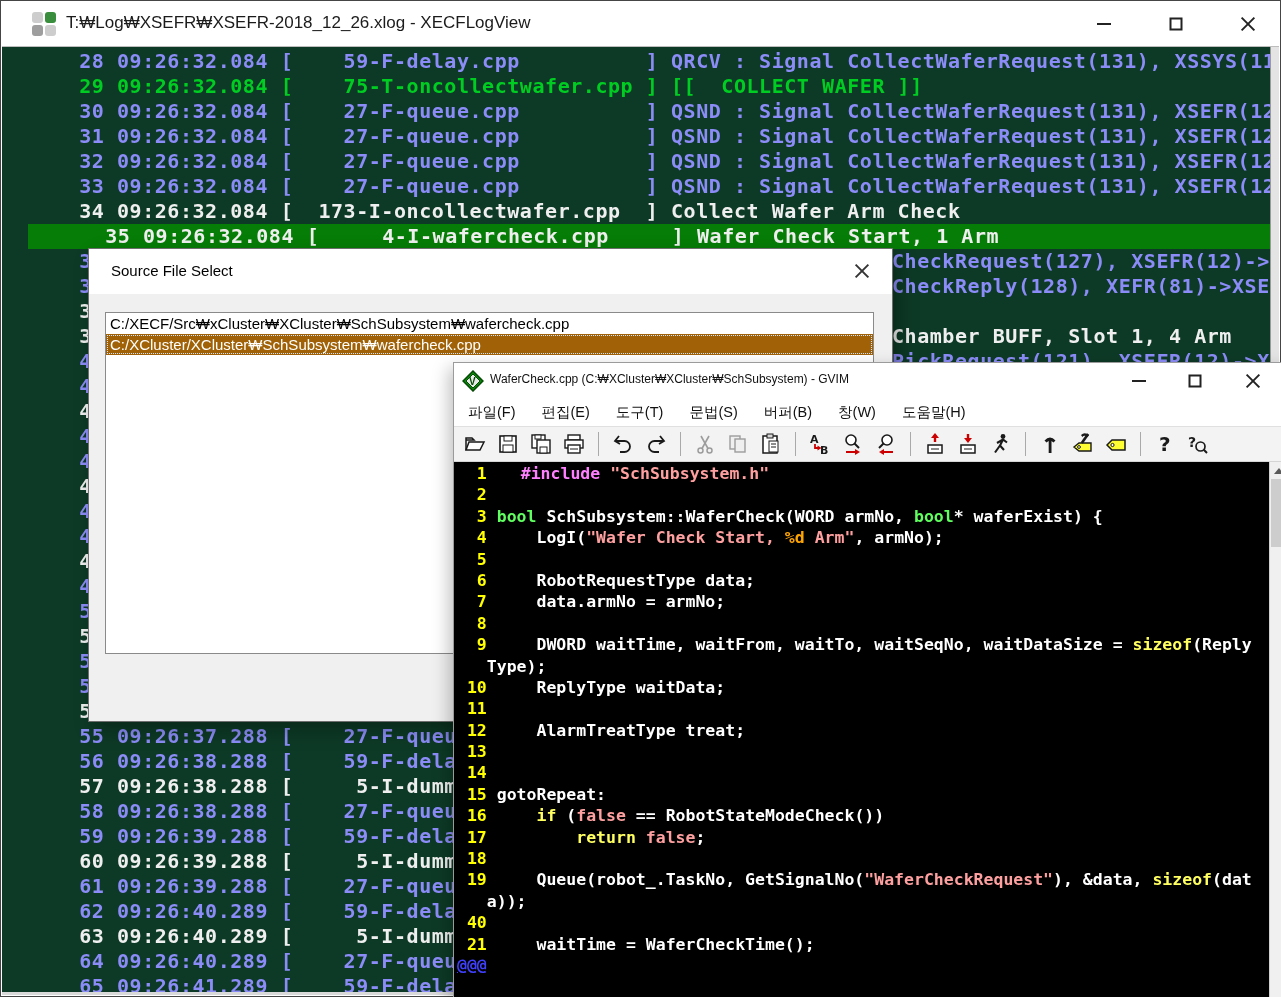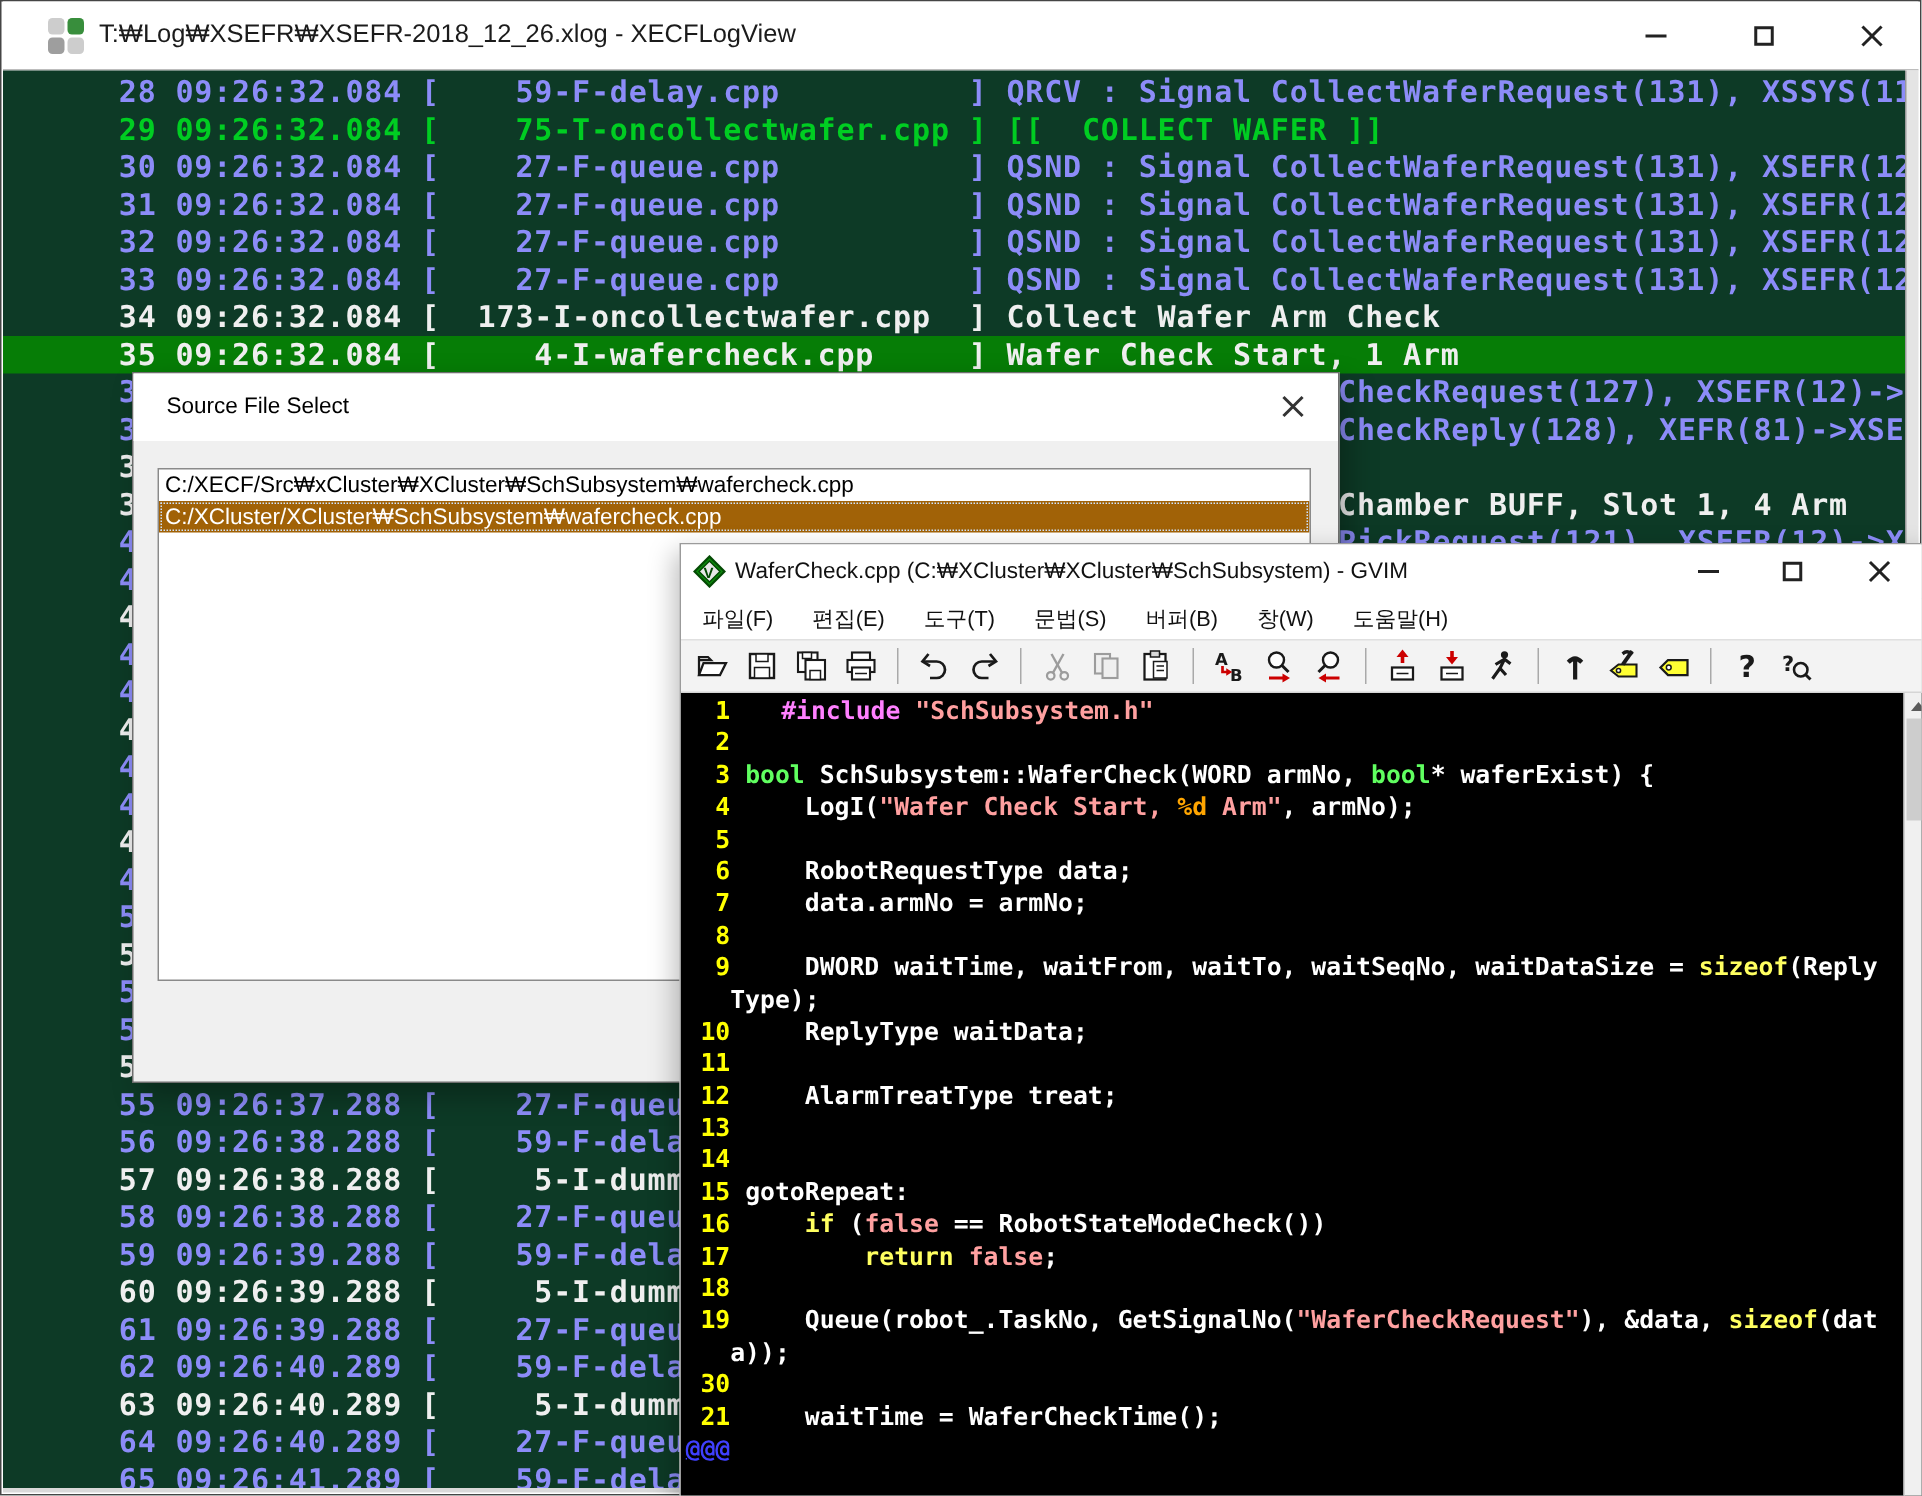--- a/index.html
+++ b/index.html
@@ -41,21 +41,21 @@
   .dlg-close .glyph-x:before, .dlg-close .glyph-x:after { background:#333; height:2px; }
   .listbox { position:absolute; left:16px; top:63px; width:769px; height:342px; background:#fff;
              border:1px solid #8a8a8a; overflow:hidden; }
   .lb-item { height:21px; line-height:21px; font-size:15px; color:#000; padding-left:4px; white-space:pre; }
   .lb-item.sel { background:#a16207; color:#fff; outline:1px dotted #cfe4ff; outline-offset:-2px; }
 
   
   .gvim { position:absolute; left:453px; top:362px; width:836px; height:660px;
           background:#fff; border:1px solid #9b9b9b; box-shadow:-4px 6px 16px rgba(0,0,0,.25); }
   .gv-titlebar { position:absolute; left:0; right:0; top:0; height:36px; background:#fff; }
-  .gv-title { position:absolute; left:36px; top:9px; font-size:15px; color:#111; white-space:nowrap; }
+  .gv-title { position:absolute; left:36px; top:9px; font-size:12px; color:#111; white-space:nowrap; }
   .gv-menubar { position:absolute; left:0; right:0; top:36px; height:27px; background:#fff;
                 display:flex; align-items:center; gap:26px; padding-left:14px; }
   .menu-item { font-size:14.5px; color:#111; white-space:nowrap;text-align:center; }
   .gv-toolbar { position:absolute; left:0; right:0; top:63px; height:36px; background:#f3f3f3;
                 border-top:1px solid #e0e0e0; border-bottom:1px solid #d5d5d5;
                 display:flex; align-items:center; gap:7px; padding-left:8px; }
   .tbtn { width:26px; height:26px; background:transparent; border:0; padding:1px; }
   .tbtn svg { display:block; }
   .tsep { width:1px; height:24px; background:#a9a9a9; margin:0 4px; }
 
@@ -99,21 +99,21 @@
         </button>
     </div>
     <div class="logarea" id="log-rows">
         <div class="logrow" style="top: 2px;"><span class="lt c-p">  28 09:26:32.084 [    59-F-delay.cpp          ] QRCV : Signal CollectWaferRequest(131), XSSYS(11)-&gt;</span></div>
         <div class="logrow" style="top: 27px;"><span class="lt c-g">  29 09:26:32.084 [    75-T-oncollectwafer.cpp ] [[  COLLECT WAFER ]]</span></div>
         <div class="logrow" style="top: 52px;"><span class="lt c-p">  30 09:26:32.084 [    27-F-queue.cpp          ] QSND : Signal CollectWaferRequest(131), XSEFR(12)-&gt;</span></div>
         <div class="logrow" style="top: 77px;"><span class="lt c-p">  31 09:26:32.084 [    27-F-queue.cpp          ] QSND : Signal CollectWaferRequest(131), XSEFR(12)-&gt;</span></div>
         <div class="logrow" style="top: 102px;"><span class="lt c-p">  32 09:26:32.084 [    27-F-queue.cpp          ] QSND : Signal CollectWaferRequest(131), XSEFR(12)-&gt;</span></div>
         <div class="logrow" style="top: 127px;"><span class="lt c-p">  33 09:26:32.084 [    27-F-queue.cpp          ] QSND : Signal CollectWaferRequest(131), XSEFR(12)-&gt;</span></div>
         <div class="logrow" style="top: 152px;"><span class="lt c-w">  34 09:26:32.084 [  173-I-oncollectwafer.cpp  ] Collect Wafer Arm Check</span></div>
-        <div class="logrow hl" style="top: 177px;"><span class="lt c-w">  35 09:26:32.084 [     4-I-wafercheck.cpp     ] Wafer Check Start, 1 Arm</span></div>
+        <div class="logrow hl" style="top: 177px; margin-left: 26px;"><span class="lt c-w">  35 09:26:32.084 [     4-I-wafercheck.cpp     ] Wafer Check Start, 1 Arm</span></div>
         <div class="logrow" style="top: 202px;"><span class="lt c-p">  3</span><span class="rt c-p">CheckRequest(127), XSEFR(12)-&gt;</span></div>
         <div class="logrow" style="top: 227px;"><span class="lt c-p">  3</span><span class="rt c-p">CheckReply(128), XEFR(81)-&gt;XSE</span></div>
         <div class="logrow" style="top: 252px;"><span class="lt c-w">  3</span></div>
         <div class="logrow" style="top: 277px;"><span class="lt c-w">  3</span><span class="rt c-w">Chamber BUFF, Slot 1, 4 Arm</span></div>
         <div class="logrow" style="top: 302px;"><span class="lt c-p">  4</span><span class="rt c-p">PickRequest(121), XSEFR(12)-&gt;X</span></div>
         <div class="logrow" style="top: 327px;"><span class="lt c-p">  4</span></div>
         <div class="logrow" style="top: 352px;"><span class="lt c-w">  4</span></div>
         <div class="logrow" style="top: 377px;"><span class="lt c-p">  4</span></div>
         <div class="logrow" style="top: 402px;"><span class="lt c-p">  4</span></div>
         <div class="logrow" style="top: 427px;"><span class="lt c-w">  4</span></div>
@@ -308,21 +308,21 @@
           <div class="crow"><span class="k-n"> 11 </span></div>
           <div class="crow"><span class="k-n"> 12 </span><span class="k-w">    AlarmTreatType treat;</span></div>
           <div class="crow"><span class="k-n"> 13 </span></div>
           <div class="crow"><span class="k-n"> 14 </span></div>
           <div class="crow"><span class="k-n"> 15 </span><span class="k-w">gotoRepeat:</span></div>
           <div class="crow"><span class="k-n"> 16 </span><span class="k-w">    </span><span class="k-y">if</span><span class="k-w"> (</span><span class="k-s">false</span><span class="k-w"> == RobotStateModeCheck())</span></div>
           <div class="crow"><span class="k-n"> 17 </span><span class="k-w">        </span><span class="k-y">return</span><span class="k-w"> </span><span class="k-s">false</span><span class="k-w">;</span></div>
           <div class="crow"><span class="k-n"> 18 </span></div>
           <div class="crow"><span class="k-n"> 19 </span><span class="k-w">    Queue(robot_.TaskNo, GetSignalNo(</span><span class="k-s">"WaferCheckRequest"</span><span class="k-w">), &amp;data, </span><span class="k-y">sizeof</span><span class="k-w">(dat</span></div>
           <div class="crow"><span class="k-n">   </span><span class="k-w">a));</span></div>
-          <div class="crow"><span class="k-n"> 30 </span></div>
+          <div class="crow"><span class="k-n"> 40 </span></div>
           <div class="crow"><span class="k-n"> 21 </span><span class="k-w">    waitTime = WaferCheckTime();</span></div>
           <div class="crow"><span class="k-b">@@@</span></div>
         </div>
 
     </div>
     <div class="gv-scrollbar">
       <div class="sb-arrow sb-up"></div>
       <div class="sb-thumb"></div>
 
     </div>

